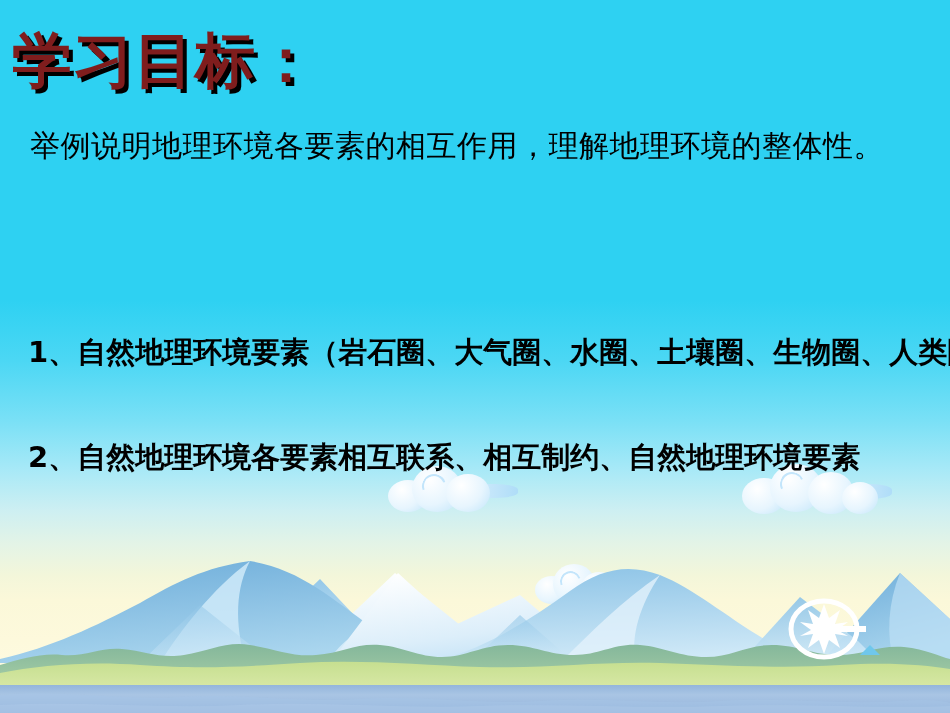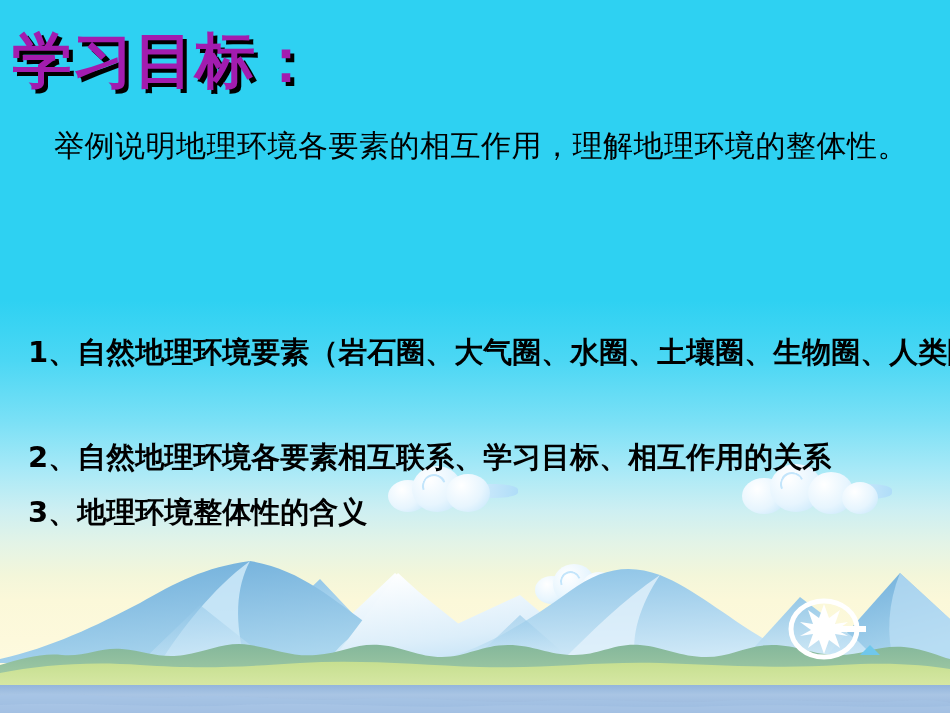--- a/index.html
+++ b/index.html
@@ -76,37 +76,36 @@
     height: 62px;
   }
 
   
   .title {
     position: absolute;
     left: 12px;
     top: 29px;
     font-size: 60px;
     font-weight: bold;
-    color: #a21caf;
+    color: #7f1d1d;
     text-shadow: 4px 4px 0 #000000;
     letter-spacing: 1px;
     white-space: nowrap;
     line-height: 1.05;
     font-family: "DejaVu Sans", "Liberation Sans", sans-serif;
   }
   .objective {
     position: absolute;
     left: 30px;
     top: 126px;
     width: 880px;
     font-size: 30px;
     color: #000000;
     line-height: 1.32;
     letter-spacing: 0.5px;
-    margin-left: 24px;
   }
   .lead {
     position: absolute;
     left: 28px;
     top: 277px;
     font-size: 27px;
     font-weight: bold;
     color: #000000;
     white-space: nowrap;
   }
@@ -253,20 +252,17 @@
   <div class="title">学习目标：</div>
 
   <div class="objective">举例说明地理环境各要素的相互作用，理解地理环境的整体性。</div>
 
 
   <div class="point" id="point1">
     <span class="num">1</span><span>、</span><span>自然地理环境要素（岩石圈、大气圈、水圈、土壤圈、生物圈、人类圈）</span>
   </div>
 
   <div class="point" id="point2">
-    <span class="num">2</span><span>、</span><span>自然地理环境各要素相互联系、学习目标、相互作用的关系</span>
-  </div>
-
-  <div class="point" id="point3">
-    <span class="num">3</span><span>、</span><span>地理环境整体性的含义</span>
-  </div>
+    <span class="num">2</span><span>、</span><span>自然地理环境各要素相互联系、相互制约、自然地理环境要素</span>
+  </div>
+
 
 </div>
 
 </body></html>

